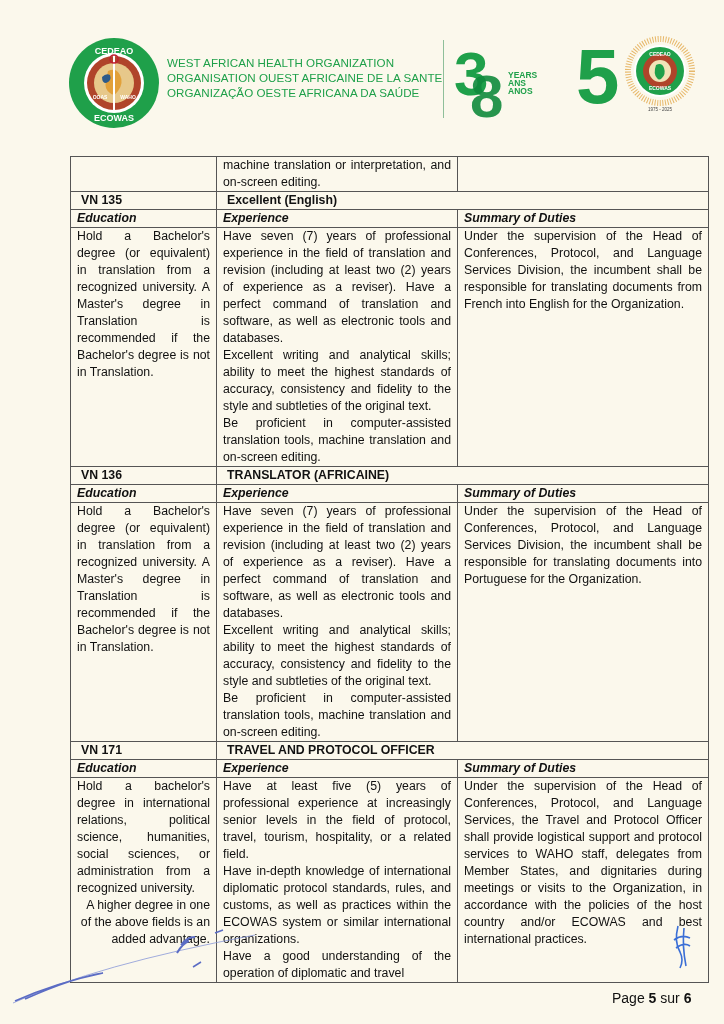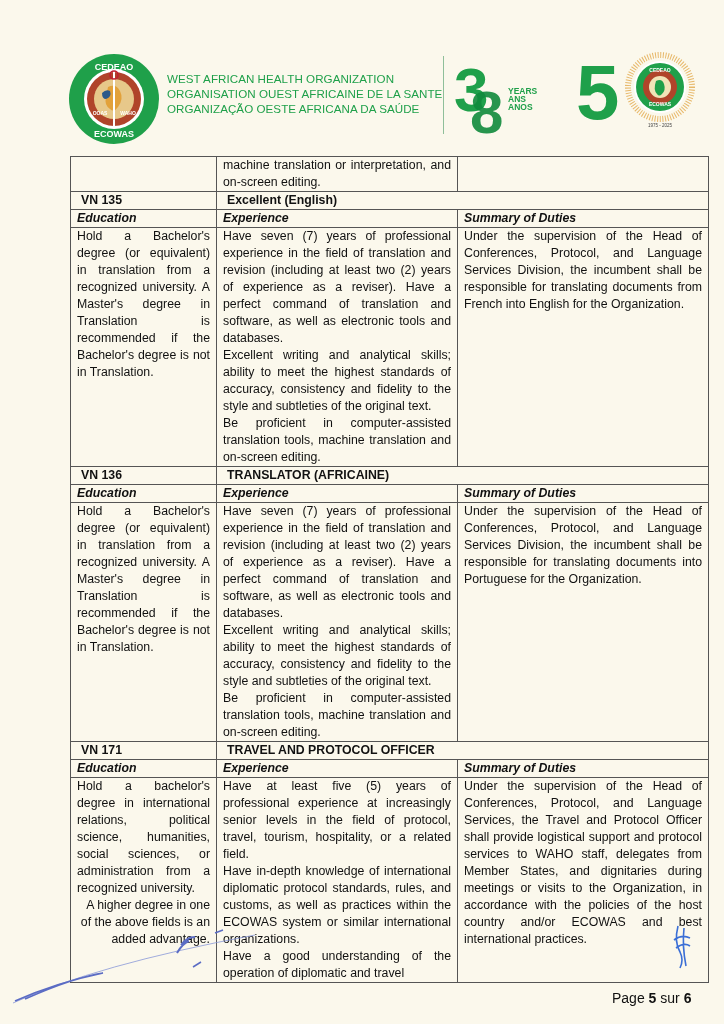--- a/index.html
+++ b/index.html
@@ -3,21 +3,21 @@
   <meta charset="utf-8">
   <style>
     html, body { margin: 0; padding: 0; }
     body {
       width: 724px; height: 1024px; position: relative; overflow: hidden;
       background: #fbf8ec;
       font-family: "Liberation Sans", "DejaVu Sans", sans-serif;
       color: #111;
     }
     
-    .header { position: absolute; left: 0; top: 0; width: 724px; height: 140px; margin-top: 16px; }
+    .header { position: absolute; left: 0; top: 0; width: 724px; height: 140px; }
     .waho-logo { position: absolute; left: 68px; top: 37px; width: 92px; height: 92px; }
     .org-names { position: absolute; left: 167px; top: 55px; }
     .org-line {
       font-family: "Liberation Sans", sans-serif; font-weight: normal;
       font-size: 11.6px; color: #1fa04a; line-height: 15px; letter-spacing: 0.05px; white-space: nowrap;
     }
     .header-divider { position: absolute; left: 443px; top: 40px; width: 1px; height: 78px; background: #8fbf9a; }
     .logo-38 { position: absolute; left: 452px; top: 33px; width: 96px; height: 86px; }
     .logo-50 { position: absolute; left: 578px; top: 33px; width: 132px; height: 80px; }
 

